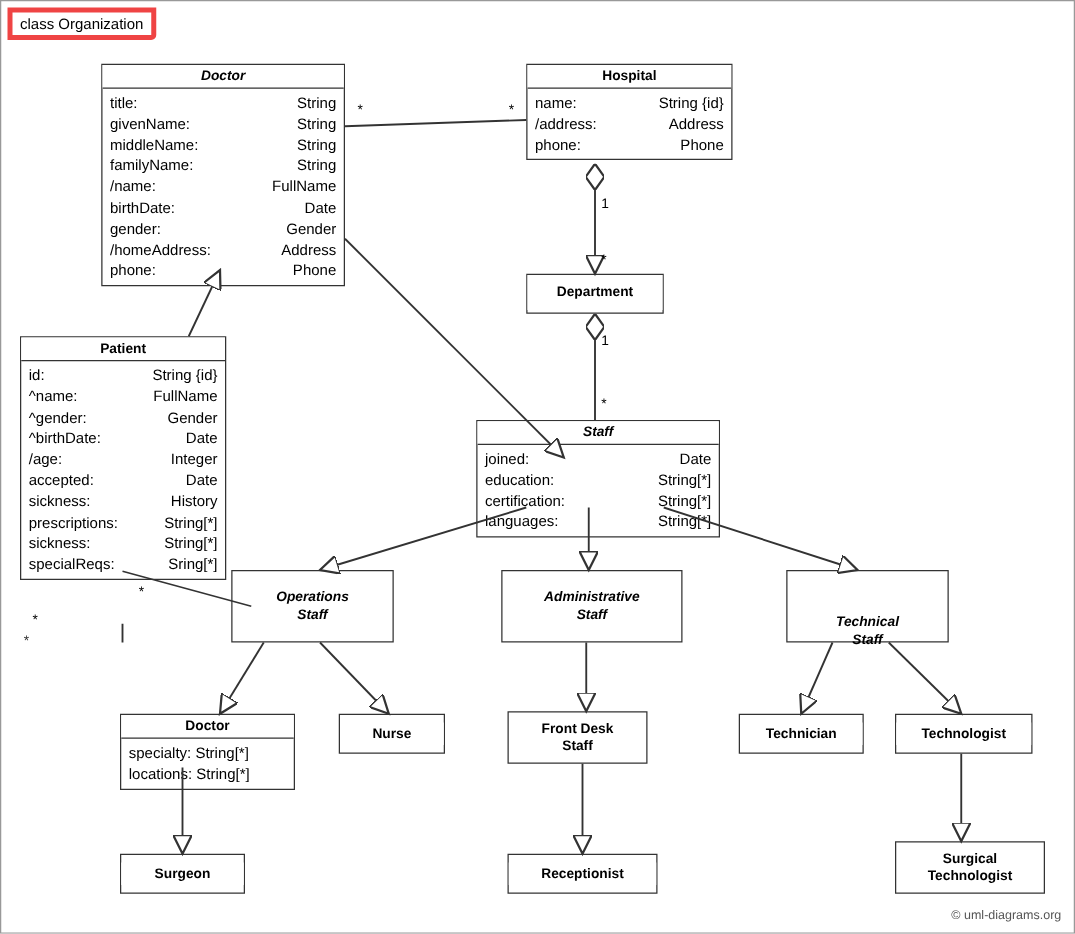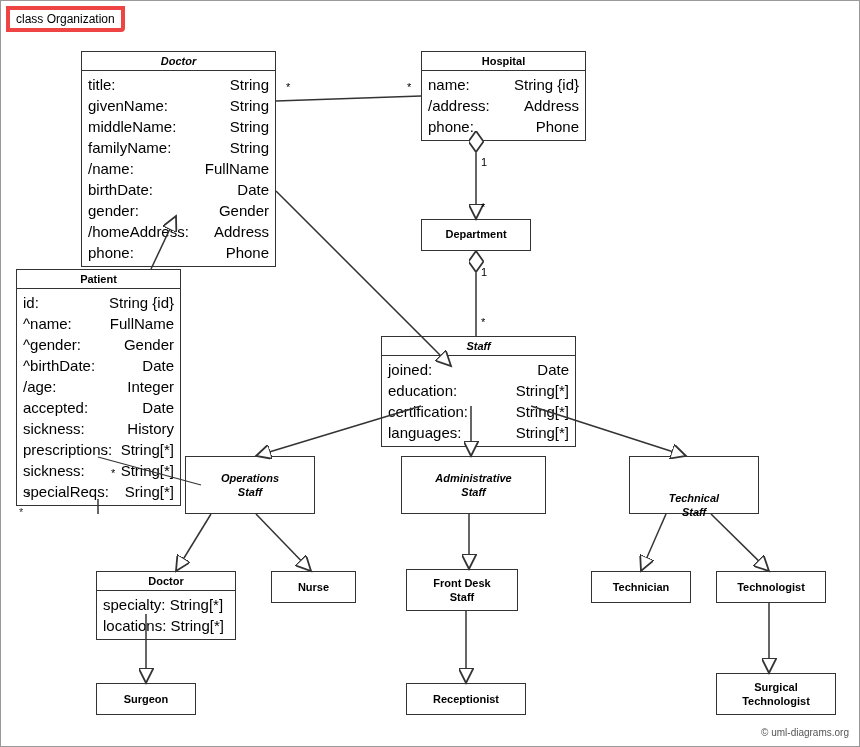--- a/index.html
+++ b/index.html
@@ -42,21 +42,21 @@
       font-style: italic;
       background: #fff;
     }
     .uml-box .box-title.normal {
       font-style: normal;
     }
     .uml-box .box-attrs {
       padding: 3px 6px;
       text-align: left;
       font-style: normal;
-      font-size: 15px;
+      font-size: 12px;
       line-height: 1.4;
     }
     .attr-row {
       display: flex;
       justify-content: space-between;
       gap: 8px;
     }
     svg.arrows {
       position: absolute;
       top: 0;

